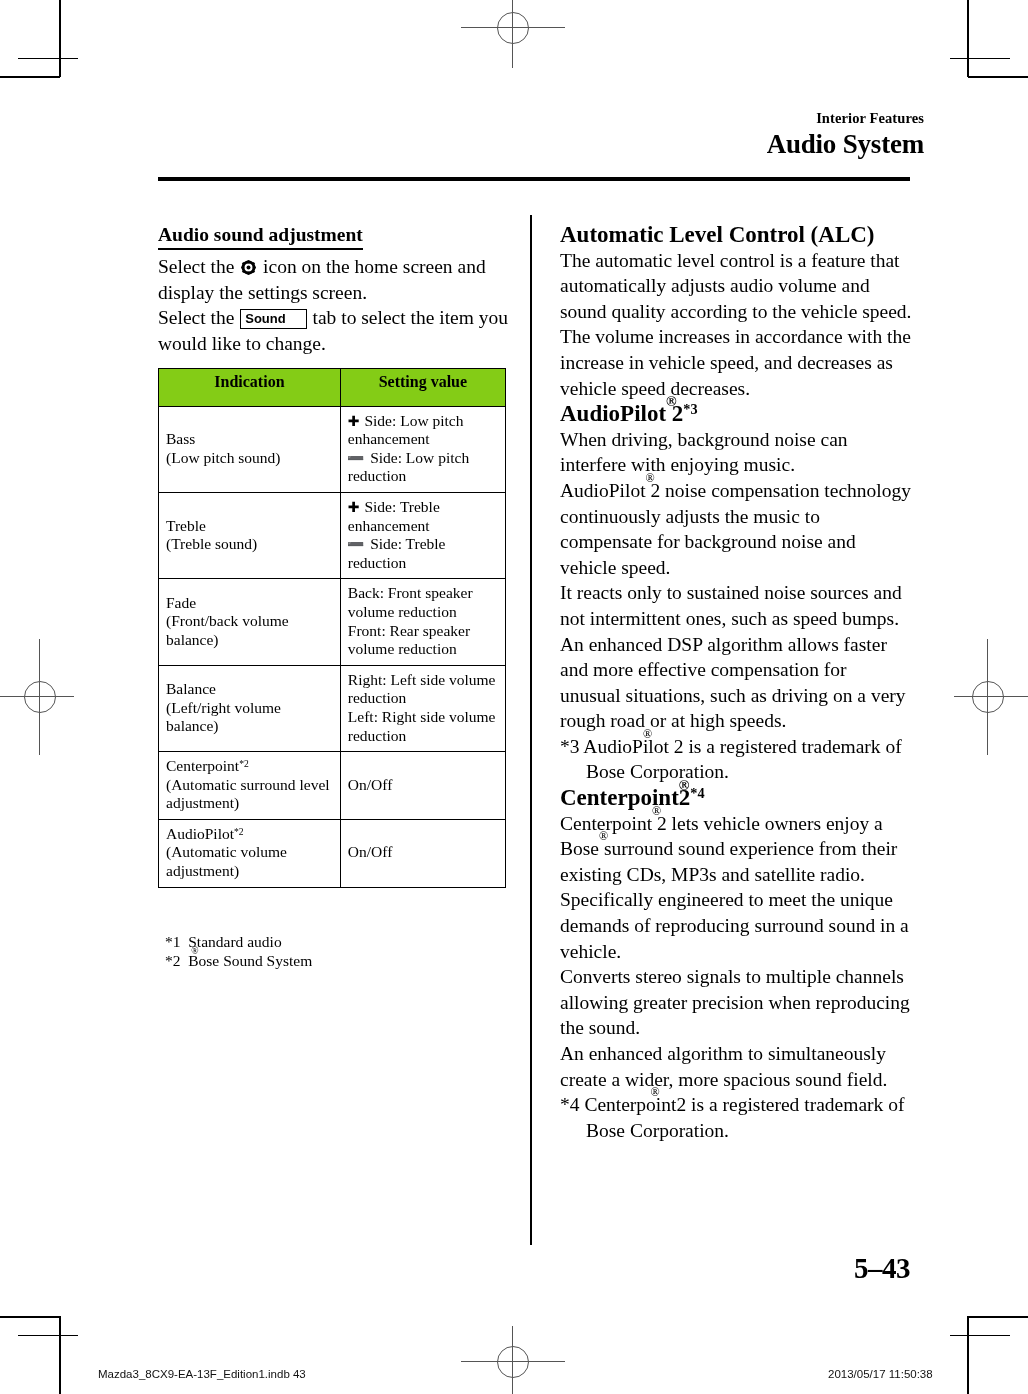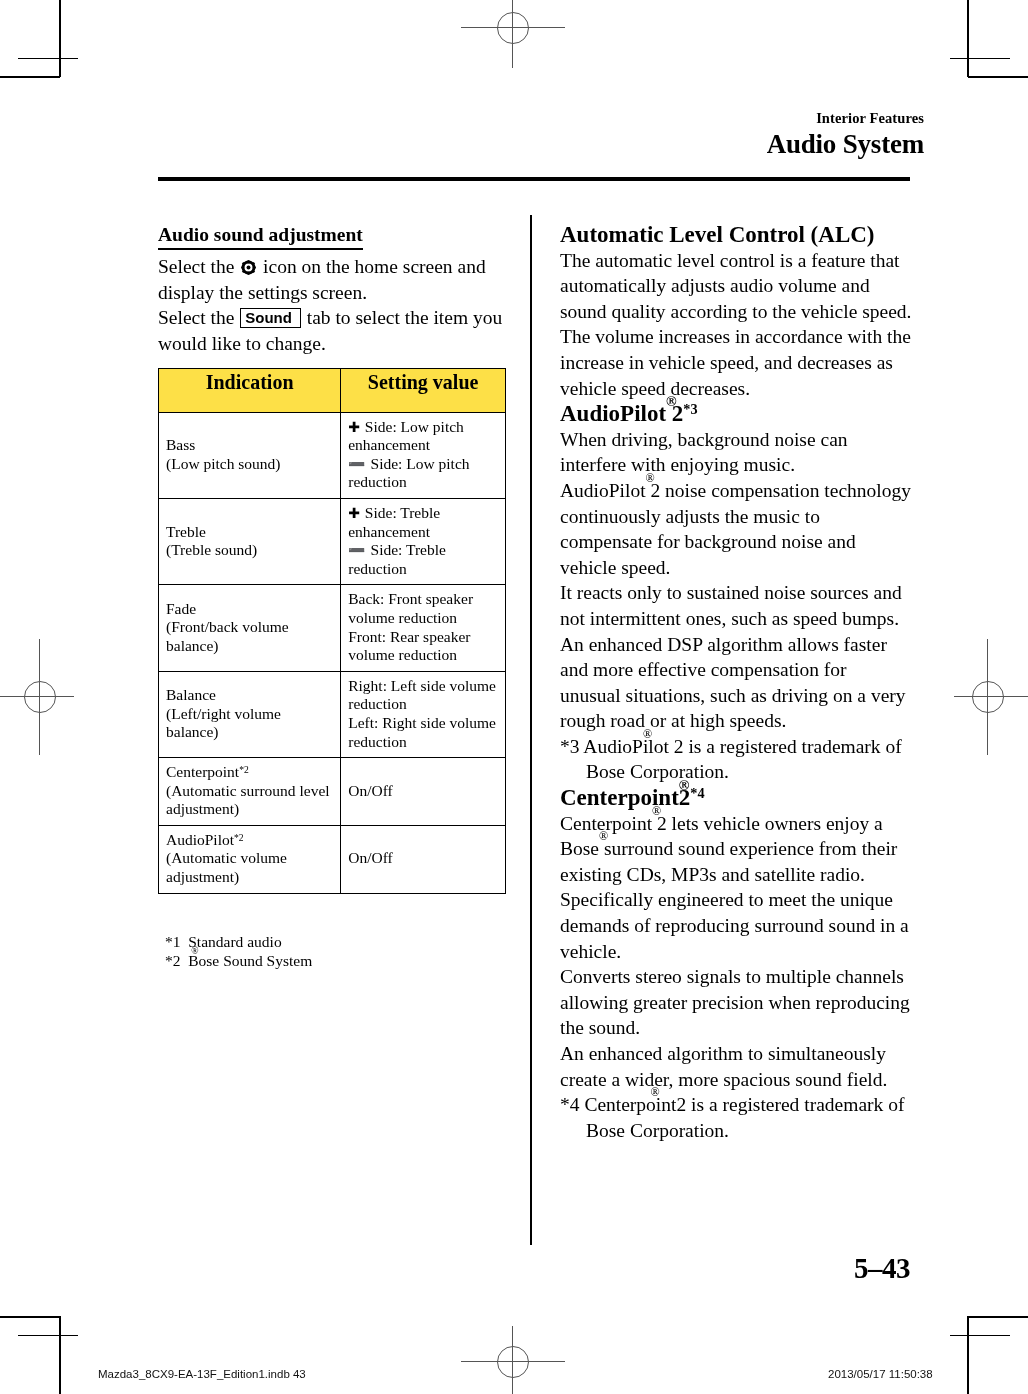--- a/index.html
+++ b/index.html
@@ -143,23 +143,23 @@
     height: 15px;
     vertical-align: -2px;
     margin: 0 2px;
   }
   
   .key-badge {
     display: inline-block;
     border: 1.4px solid #000;
     font-family: "Liberation Sans", sans-serif;
     font-weight: bold;
-    font-size: 15px;
+    font-size: 13px;
     line-height: 13px;
-    padding: 2px 8px 3px 4px;
+    padding: 2px 20px 3px 4px;
     vertical-align: 1.5px;
     margin: 0 1px;
     white-space: nowrap;
   }
 
   
   #settings-table {
     position: absolute;
     left: 158px;
     top: 368px;
@@ -169,25 +169,25 @@
     line-height: 18.6px;
   }
   #settings-table th,
   #settings-table td {
     border: 1.6px solid #000000;
     padding: 5px 7px 6px 7px;
     vertical-align: middle;
     text-align: left;
   }
   #settings-table thead th {
-    background: #fde047;
+    background: #84cc16;
     text-align: center;
     font-weight: bold;
-    font-size: 20px;
-    padding: 4px 6px 20px 6px;
+    font-size: 16px;
+    padding: 4px 6px 14px 6px;
   }
   #settings-table td.c1 { width: 201px; }
   #settings-table td.c2 { width: 178px; }
   .plusglyph, .minusglyph {
     font-family: "DejaVu Sans", sans-serif;
     font-weight: bold;
     font-size: 14px;
   }
 
   

